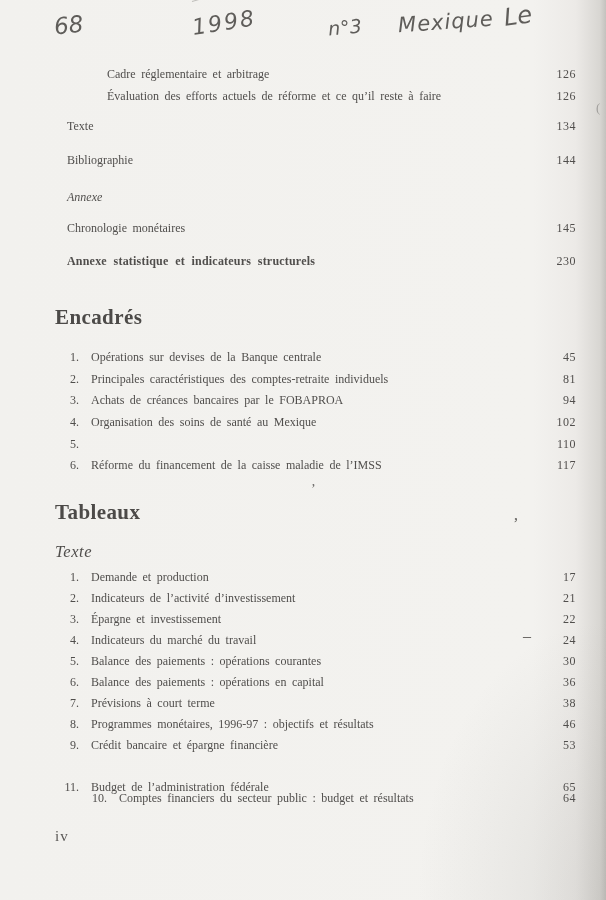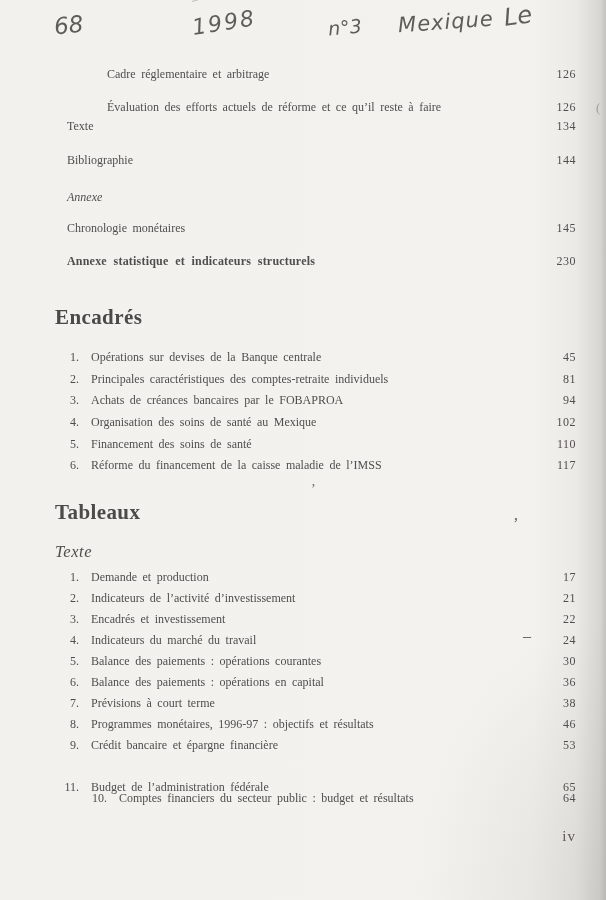--- a/index.html
+++ b/index.html
@@ -32,21 +32,21 @@
     position:absolute;left:55px;right:30px;
     text-align:left;font-weight:bold;font-size:21px;
     letter-spacing:.4px;color:#4c4a48;
   }
   .subheading{
     position:absolute;left:55px;
     font-style:italic;font-size:16.5px;letter-spacing:.6px;
   }
   .footer{
     position:absolute;left:55px;right:30px;
-    text-align:right;font-size:15px;color:#5a5856;letter-spacing:1px;
+    text-align:left;font-size:15px;color:#5a5856;letter-spacing:1px;
   }
   .hand{
     position:absolute;
     font-family:"DejaVu Sans",sans-serif;
     font-style:italic;
     color:#4b4946;
     opacity:.88;
     white-space:nowrap;
   }
   .mark{position:absolute;color:#6a6866;font-size:14px;}
@@ -67,21 +67,21 @@
   <div class="hand" style="left:398px;top:10px;font-size:21px;transform:rotate(-4deg);letter-spacing:1px;">Mexique</div>
   <div class="hand" style="left:504px;top:2px;font-size:24px;transform:rotate(-7deg);">Le</div>
 
   <div class="scratch"></div>
 
   <div class="row sub" style="top:65px;">
     <span class="label">Cadre réglementaire et arbitrage</span>
     <span class="spacer"></span>
     <span class="pg">126</span>
   </div>
-  <div class="row sub" style="top:98px;">
+  <div class="row sub" style="top:87px;">
     <span class="label">Évaluation des efforts actuels de réforme et ce qu’il reste à faire</span>
     <span class="spacer"></span>
     <span class="pg">126</span>
   </div>
 
   <div class="row" style="top:117px;">
     <span class="label">Texte</span>
     <span class="spacer"></span>
     <span class="pg">134</span>
   </div>
@@ -127,21 +127,20 @@
     <span class="pg">94</span>
   </div>
   <div class="row" style="top:413px;">
     <span class="num">4.</span>
     <span class="label">Organisation des soins de santé au Mexique</span>
     <span class="spacer"></span>
     <span class="pg">102</span>
   </div>
   <div class="row" style="top:435px;">
     <span class="num">5.</span>
-    <span class="label">Financement des soins de santé</span>
     <span class="spacer"></span>
     <span class="pg">110</span>
   </div>
   <div class="row" style="top:456px;">
     <span class="num">6.</span>
     <span class="label">Réforme du financement de la caisse maladie de l’IMSS</span>
     <span class="spacer"></span>
     <span class="pg">117</span>
   </div>
 
@@ -155,21 +154,21 @@
     <span class="pg">17</span>
   </div>
   <div class="row" style="top:589px;">
     <span class="num">2.</span>
     <span class="label">Indicateurs de l’activité d’investissement</span>
     <span class="spacer"></span>
     <span class="pg">21</span>
   </div>
   <div class="row" style="top:610px;">
     <span class="num">3.</span>
-    <span class="label">Encadrés et investissement</span>
+    <span class="label">Épargne et investissement</span>
     <span class="spacer"></span>
     <span class="pg">22</span>
   </div>
   <div class="row" style="top:631px;">
     <span class="num">4.</span>
     <span class="label">Indicateurs du marché du travail</span>
     <span class="spacer"></span>
     <span class="pg">24</span>
   </div>
   <div class="row" style="top:652px;">

